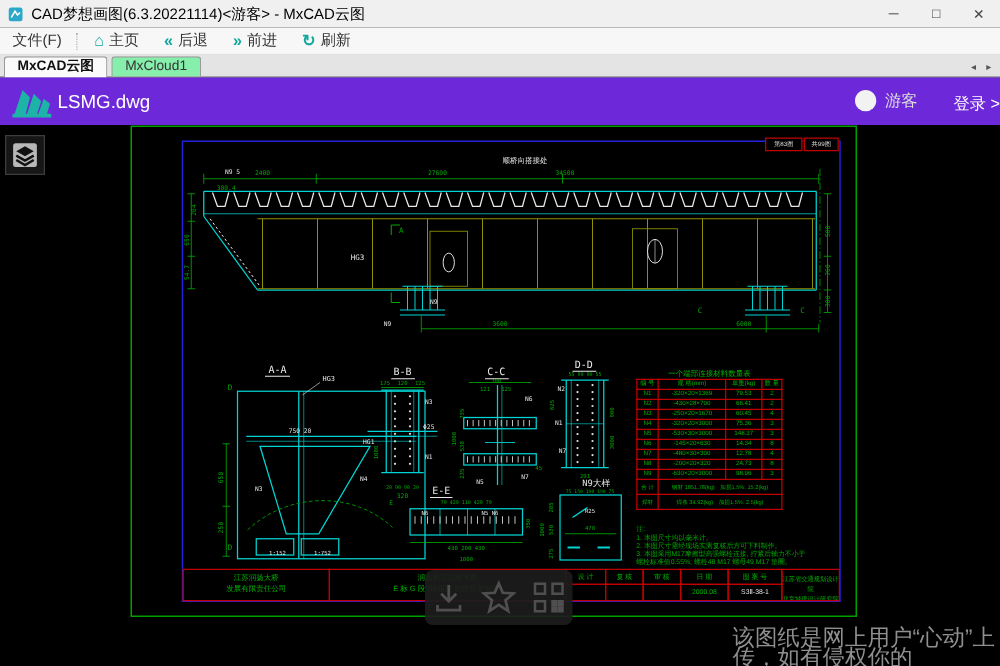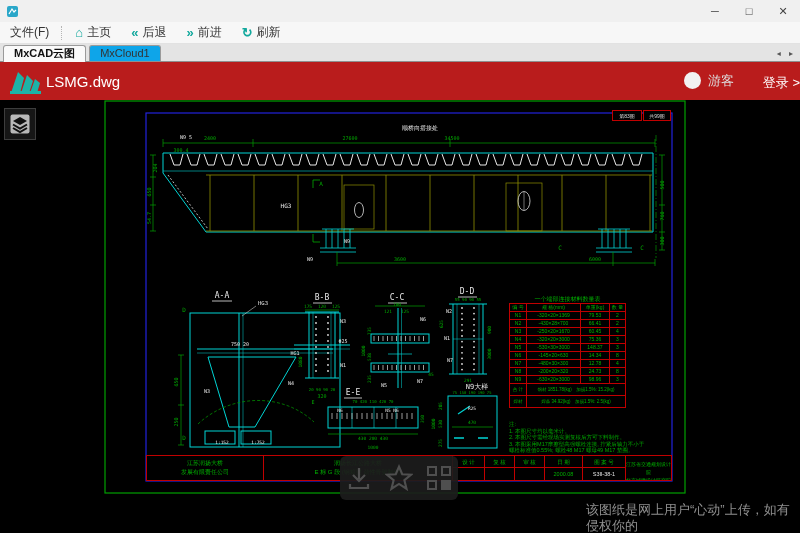--- a/index.html
+++ b/index.html
@@ -17,24 +17,24 @@
            display:flex;align-items:center;font-size:12px;color:#333;border-bottom:1px solid #e2e2e2;box-sizing:border-box;}
   .menu-item{padding:0 10px;display:flex;align-items:center;gap:4px;}
   .menu-sep{width:1px;height:14px;border-left:1px dotted #b5b5b5;margin:0 2px;}
   .tl-ico{color:#12a89d;font-weight:bold;font-size:13px;line-height:13px;}
   
   .tabbar{position:absolute;left:0;top:44px;width:800px;height:18px;background:#e4e4e4;
           border-bottom:1px solid #8f8f8f;box-sizing:border-box;display:flex;align-items:flex-end;}
   .tab{height:16px;line-height:15px;font-size:11px;padding:0 10px;margin-left:3px;
        border:1px solid #9a9a9a;border-bottom:none;border-radius:3px 3px 0 0;box-sizing:border-box;}
   .tab.active{background:#fafafa;font-weight:bold;color:#111;margin-bottom:-1px;height:17px;}
-  .tab.inactive{background:#0ea5e9;color:#333;}
+  .tab.inactive{background:#86efac;color:#333;}
   .tab-arrows{position:absolute;right:4px;bottom:3px;font-size:8px;color:#555;letter-spacing:3px;}
   
-  .viewer-header{position:absolute;left:0;top:62px;width:800px;height:38px;background:#b91c1c;}
+  .viewer-header{position:absolute;left:0;top:62px;width:800px;height:38px;background:#6d28d9;}
   .fname{position:absolute;left:46px;top:11px;color:#fff;font-size:15px;}
   .user-chip{position:absolute;right:66px;top:10px;display:flex;align-items:flex-start;gap:7px;color:#ddd;font-size:13px;}
   .avatar{width:17px;height:17px;border-radius:50%;background:#f2f2f2;}
   .login-link{position:absolute;right:0;top:12px;color:#fff;font-size:13px;}
   .canvas{position:absolute;left:0;top:100px;width:800px;height:433px;background:#000;}
   .left-tool{position:absolute;left:4px;top:108px;width:30px;height:30px;background:#161616;
              border:1px solid #3d3d3d;display:flex;align-items:center;justify-content:center;}
   
   .cad{position:absolute;color:#00b000;}
   .tag{position:absolute;border:1px solid #c00000;color:#dcdcdc;font-size:5px;line-height:10px;
@@ -43,32 +43,33 @@
   table.mtable{position:absolute;left:509px;top:303px;width:117px;border-collapse:collapse;table-layout:fixed;}
   .mtable th,.mtable td{border:1px solid #c00000;color:#00b000;font-size:5px;line-height:7px;height:7px;
         padding:0;text-align:center;font-weight:normal;white-space:nowrap;overflow:hidden;}
   .mtable .sum td{font-size:4.5px;line-height:5px;height:11px;white-space:normal;}
   .notes{left:509px;top:421px;width:150px;font-size:5.5px;line-height:6.5px;color:#00a800;}
   .tbcell{position:absolute;border:1px solid #c00000;box-sizing:border-box;color:#00b000;
           text-align:center;overflow:hidden;background:transparent;}
   
   .float-tools{position:absolute;left:340px;top:456px;width:118px;height:44px;background:rgba(28,28,28,.92);
                border-radius:6px;display:flex;align-items:center;justify-content:space-around;z-index:5;}
-  .notice{position:absolute;left:586px;top:502px;width:212px;color:#8f8f8f;font-size:13px;line-height:16px;z-index:4;}
+  .notice{position:absolute;left:586px;top:502px;width:212px;color:#8f8f8f;font-size:18px;line-height:16px;z-index:4;}
 </style>
 </head>
 <body>
 
 <div class="titlebar">
   <span class="appicon">
     <svg width="13" height="13" viewBox="0 0 13 13">
         <rect x="1" y="1" width="11" height="11" rx="2" fill="#2aa7c9"></rect>
         <path d="M3 9 L6 4 L8 7 L10 5" stroke="#fff" stroke-width="1.2" fill="none"></path>
       </svg>
   </span>
+  <span>CAD梦想画图(6.3.20221114)&lt;游客&gt; - MxCAD云图</span>
   <div class="win-controls">
     <div class="win-btn">─</div>
     <div class="win-btn">□</div>
     <div class="win-btn">✕</div>
   </div>
 </div>
 
 <div class="menubar">
   <span class="menu-item">文件(F)</span>
   <span class="menu-sep"></span>

